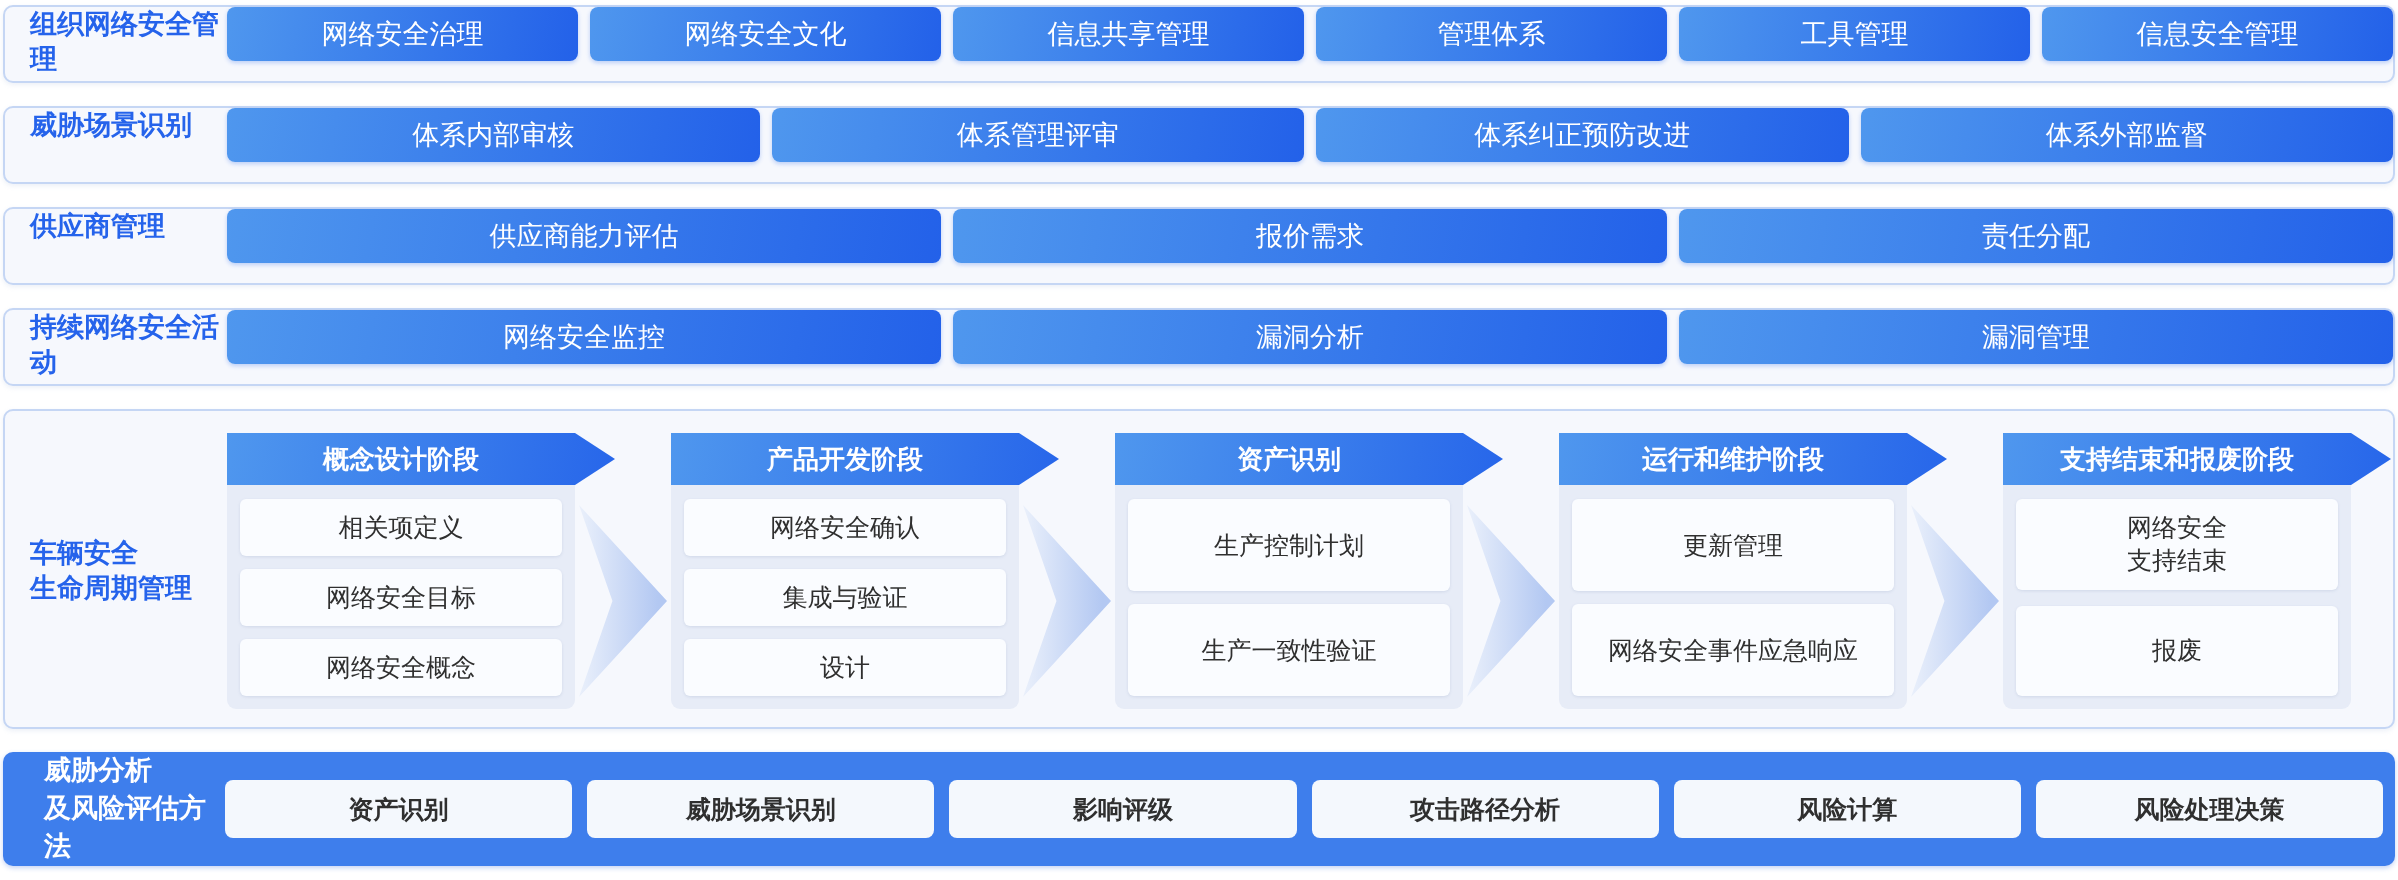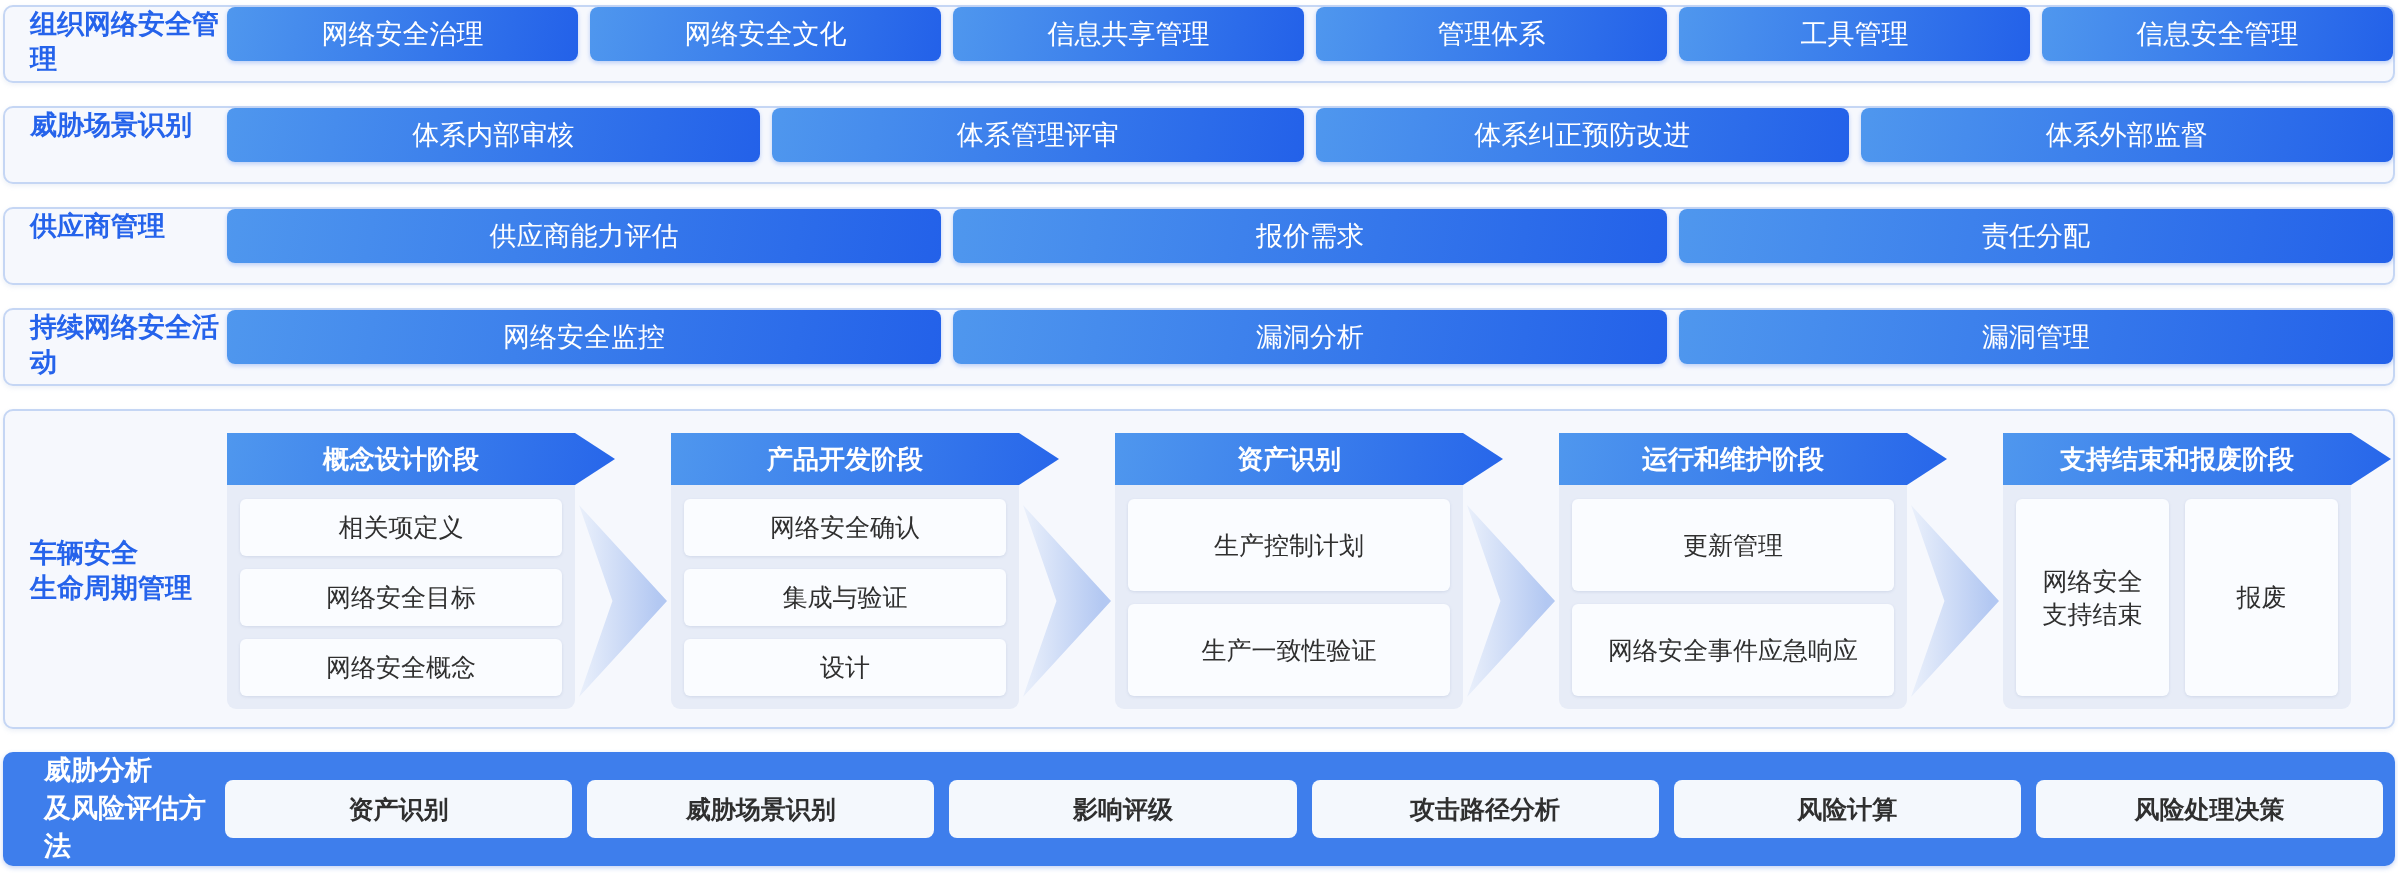--- a/index.html
+++ b/index.html
@@ -65,21 +65,21 @@
   }
   .stage-body {
     position:relative; z-index:1;
     flex:1;
     background:#e7ecf7;
     border-radius:0 0 9px 9px;
     margin-top:-2px;
     padding:16px 13px 13px 13px;
     display:flex; flex-direction:column; gap:13px;
   }
-  .stage-body.cols { flex-direction:row;gap:16px; }
+  .stage-body.cols { flex-direction:column;gap:16px; }
   .stage-card {
     flex:1;
     background:#fafcff;
     border-radius:6px;
     display:flex; align-items:center; justify-content:center;
     font-size:25px; color:#2f2f2f;
     text-align:center;
     white-space:pre-line;
     box-shadow:0 1px 3px rgba(120,140,180,.20);
   }

